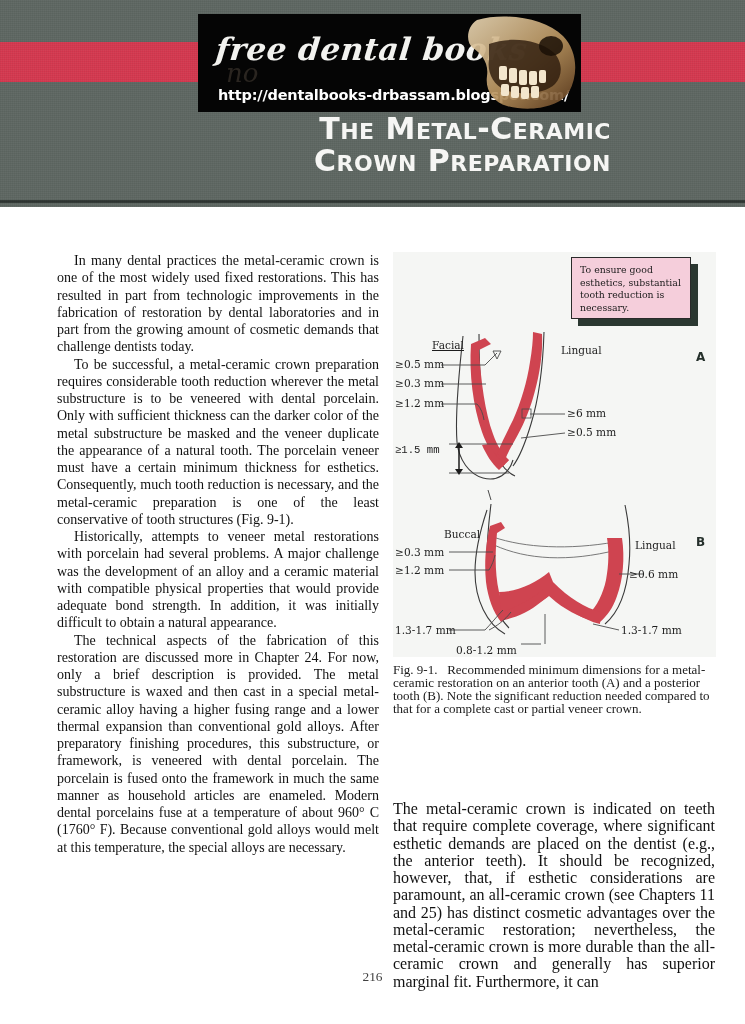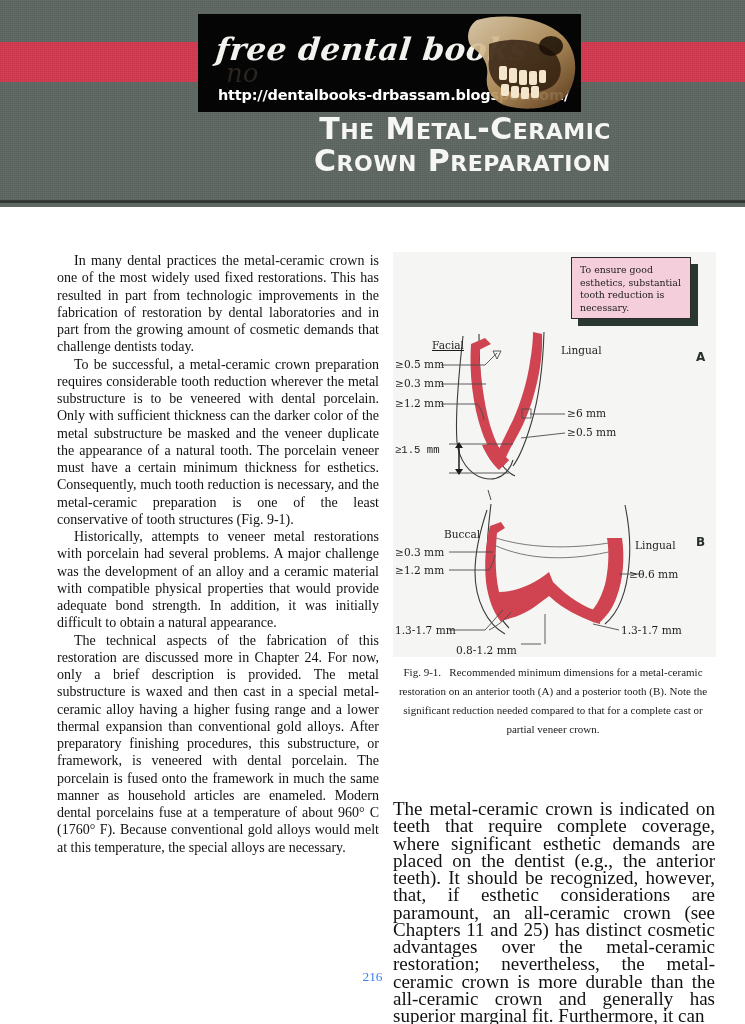--- a/index.html
+++ b/index.html
@@ -183,24 +183,24 @@
     font-size: 10.6px;
     color: #1d1d1d;
     white-space: nowrap;
   }
 
   
   #figure-caption {
     position: absolute;
     left: 0; top: 411px;
     width: 320px;
-    font-size: 11px;
-    line-height: 19px;
+    font-size: 13px;
+    line-height: 13px;
     color: #1a1a1a;
-    text-align: center;
+    text-align: left;
   }
   #figure-caption .figno { white-space: nowrap; }
 
   
   #indications-heading {
     position: absolute;
     left: 0; top: 517px;
     width: 320px;
     height: 26px;
   }
@@ -227,34 +227,34 @@
     font-weight: bold;
     font-size: 14.5px;
     letter-spacing: .6px;
     color: #0d0d0d;
   }
 
   #right-body {
     position: absolute;
     left: 0; top: 548px;
     width: 322px;
-    font-size: 19px;
+    font-size: 16px;
     line-height: 17.25px;
     text-align: justify;
   }
   #right-body p { margin: 0; text-indent: 0; }
 
   
   #page-number {
     position: absolute;
     left: 0; top: 762px;
     width: 745px;
     text-align: center;
     font-size: 13.4px;
-    color: #3b82f6;
+    color: #404040;
   }
 </style>
 </head>
 <body>
 
 <div id="header-band">
   <div id="header-red-stripe"></div>
   <div id="header-bottom-rule"></div>
 </div>
 

